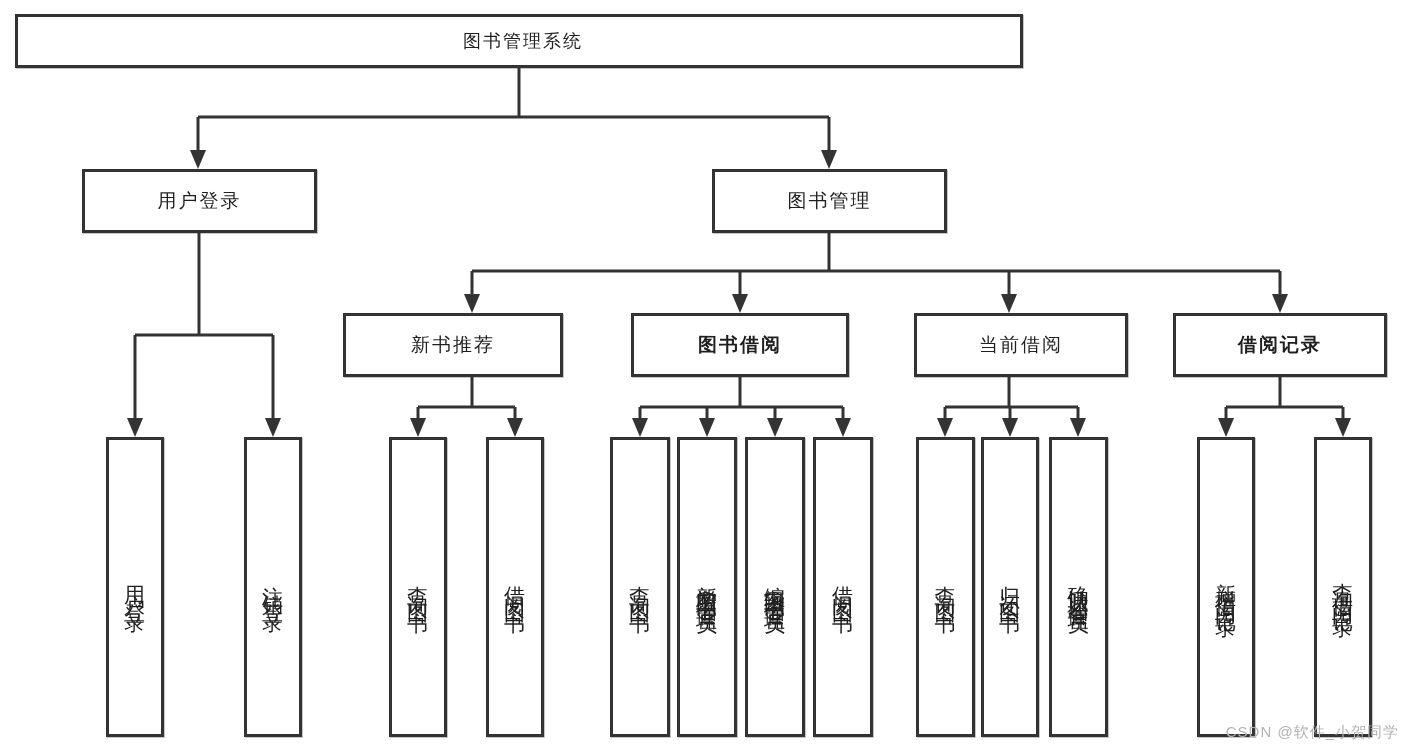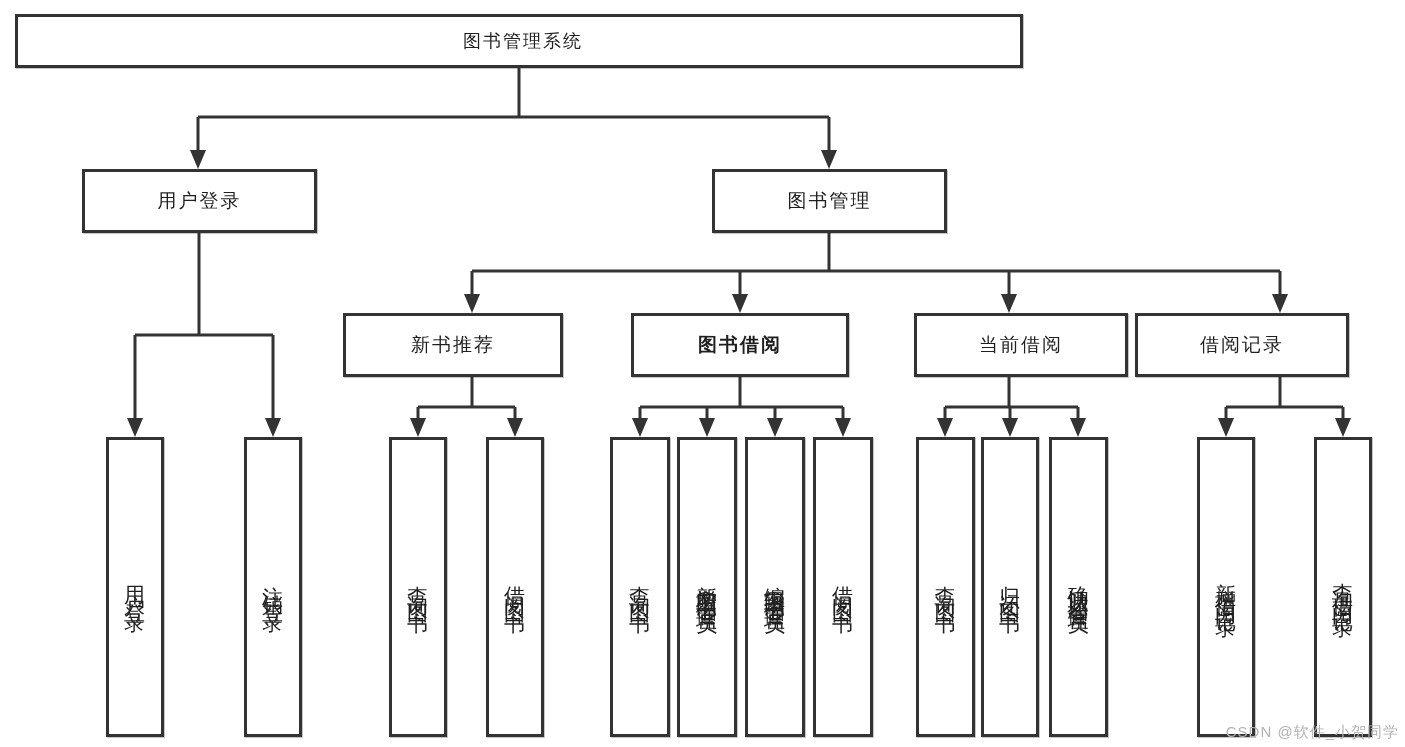--- a/index.html
+++ b/index.html
@@ -114,21 +114,21 @@
     </svg>
 
   <div class="box hnode root" style="left:15px;top:14px;width:1008px;height:54px;">图书管理系统</div>
 
   <div class="box hnode" style="left:82px;top:169px;width:235px;height:64px;">用户登录</div>
   <div class="box hnode" style="left:712px;top:169px;width:235px;height:64px;">图书管理</div>
 
   <div class="box hnode" style="left:343px;top:313px;width:220px;height:64px;">新书推荐</div>
   <div class="box hnode" style="left:631px;top:313px;width:218px;height:64px;font-weight:bold;">图书借阅</div>
   <div class="box hnode" style="left:902px;top:313px;width:214px;height:64px;margin-left:12px;">当前借阅</div>
-  <div class="box hnode" style="left:1135px;top:313px;width:214px;height:64px;">借阅记录</div>
+  <div class="box hnode" style="left:1173px;top:313px;width:214px;height:64px;font-weight:bold;">借阅记录</div>
 
   <div class="box leaf" style="left:106px;top:437px;width:58px;height:300px;">
     <span>用户登录</span>
   </div>
   <div class="box leaf" style="left:244px;top:437px;width:58px;height:300px;">
     <span>注销登录</span>
   </div>
 
   <div class="box leaf" style="left:389px;top:437px;width:58px;height:300px;">
     <span>查询图书</span>

